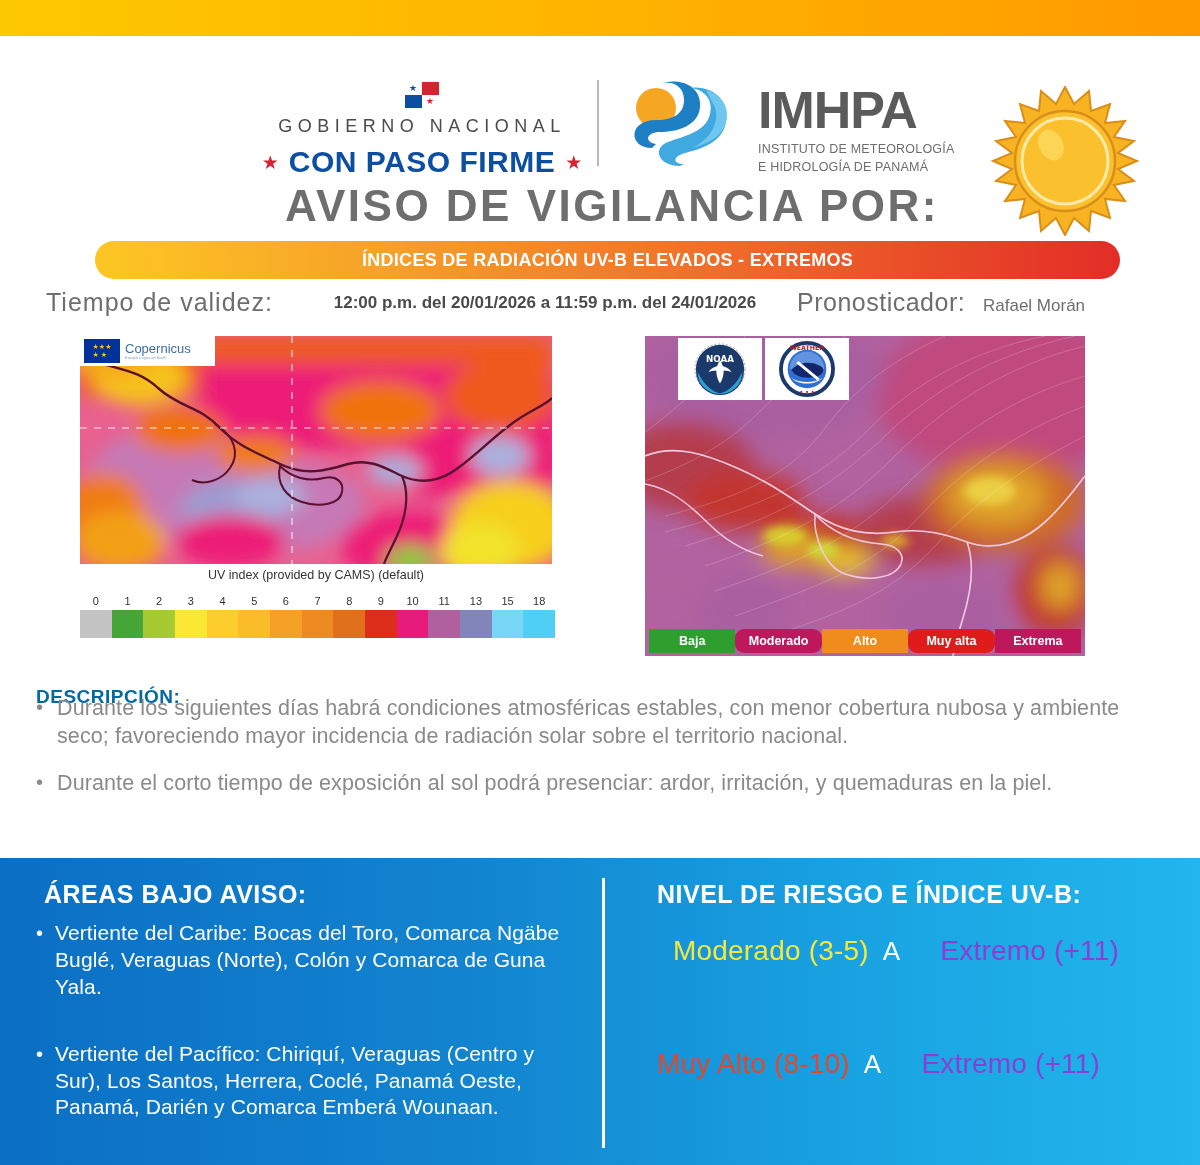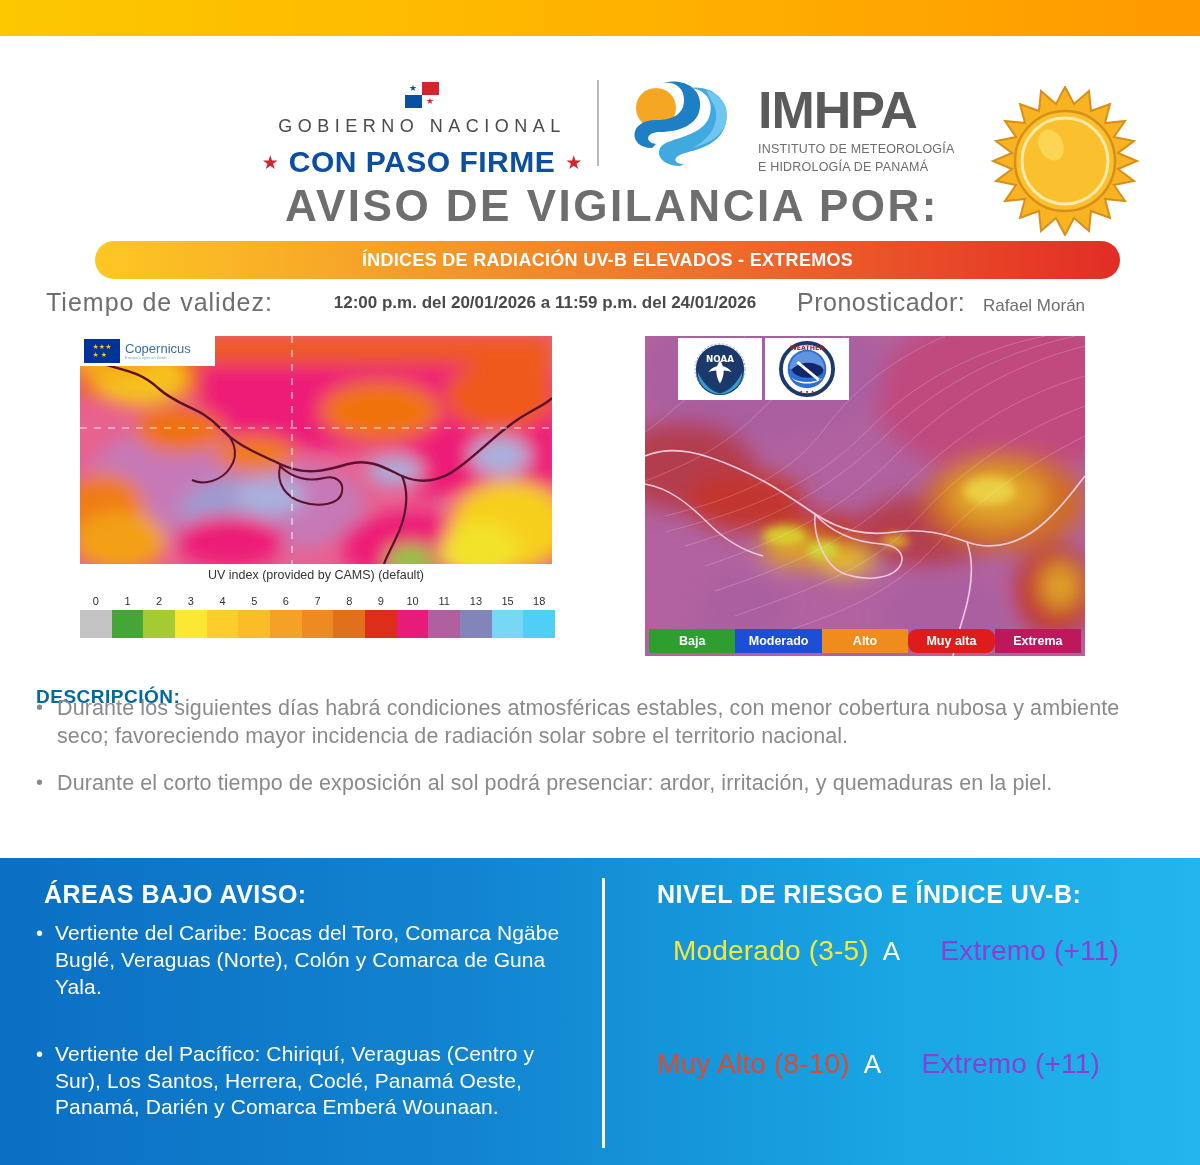--- a/index.html
+++ b/index.html
@@ -456,21 +456,21 @@
       <path d="M30 22 L52 40" stroke="#ffffff" stroke-width="3"></path>
       <path d="M24 38 C32 44 48 44 56 38 C50 46 30 46 24 38 Z" fill="#ffffff"></path>
       <text x="40" y="9" font-size="6.5" font-family="DejaVu Sans, sans-serif" font-weight="bold" fill="#c4161c" text-anchor="middle">WEATHER</text>
       <text x="40" y="55" font-size="6" font-family="DejaVu Sans, sans-serif" font-weight="bold" fill="#c4161c" text-anchor="middle">• • •</text>
     </svg>
   </div>
 </div>
 
 <div class="right-legend">
     <div style="background: rgb(46, 158, 46);">Baja</div>
-    <div style="background: #1d4ed8;">Moderado</div>
+    <div style="background: #be185d; border-radius: 9px;">Moderado</div>
     <div style="background: rgb(240, 139, 29);">Alto</div>
     <div style="background: rgb(224, 27, 27); border-radius: 9px;">Muy alta</div>
     <div style="background: #be185d;">Extrema</div>
   </div>
 
 <div class="desc-title">DESCRIPCIÓN:</div>
 <div class="desc-list">
     <div class="desc-item">
       <span class="desc-bullet">•</span>
       <span class="desc-text">Durante los siguientes días habrá condiciones atmosféricas estables, con menor cobertura nubosa y ambiente seco; favoreciendo mayor incidencia de radiación solar sobre el territorio nacional.</span>

